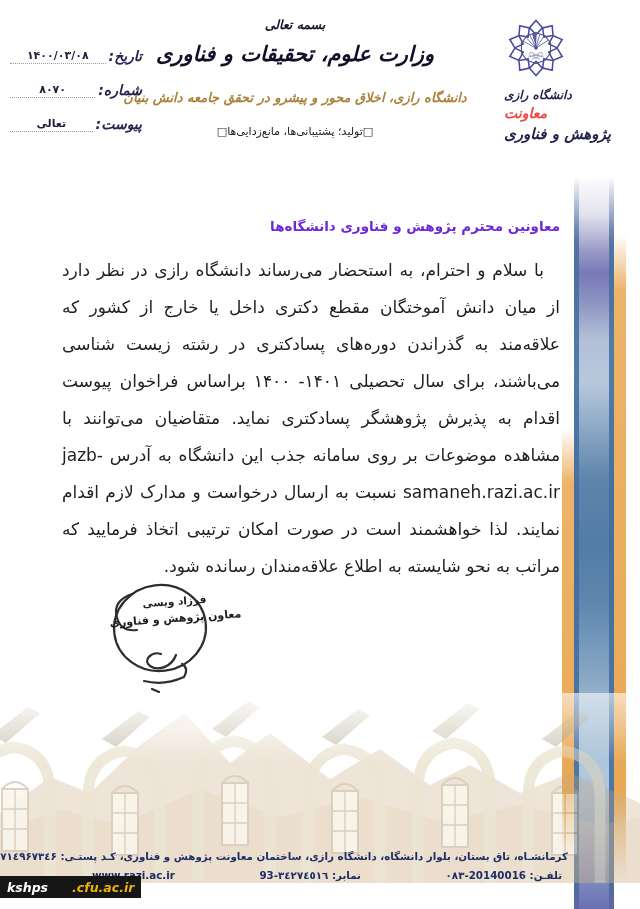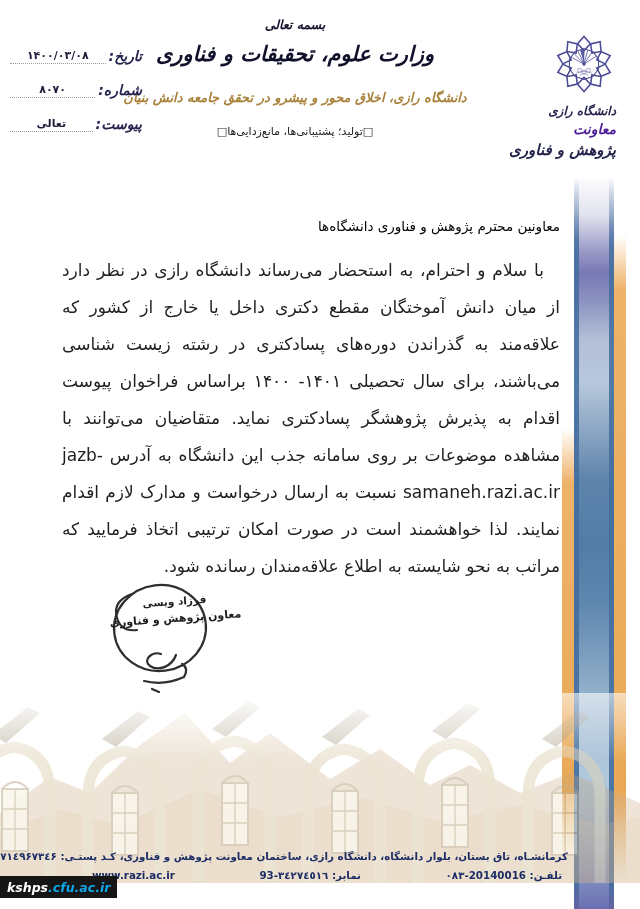--- a/index.html
+++ b/index.html
@@ -45,24 +45,24 @@
   }
   .meta-line {
     flex:1; position:relative; border-bottom:1px dotted #9a9a9a; height:16px;font-weight:bold;
   }
   .meta-value {
     position:absolute; bottom:1px; left:0; right:0;
     text-align:center; font-size:11px; color:#1c1c3a; white-space:nowrap;
   }
 
   
-  .logo-block { position:absolute; top:32px; right:24px; width:112px; text-align:right; }
+  .logo-block { position:absolute; top:16px; right:24px; width:112px; text-align:left; }
   .logo-block svg { display:inline-block; }
   .logo-line1 { font-size:12px; font-weight:bold; font-style:italic; color:#23234c; margin-top:4px; }
-  .logo-line2 { font-size:14px; font-weight:bold; font-style:italic; color:#4c1d95; margin-top:3px; }
+  .logo-line2 { font-size:14px; font-weight:bold; font-style:italic; color:#ef4444; margin-top:3px; }
   .logo-line3 { font-size:15px; font-weight:bold; font-style:italic; color:#23234c; margin-top:4px; }
 
   
   .bar-orange-right {
     position:absolute; right:14px; top:235px; height:645px; width:15px;
     background:linear-gradient(180deg, rgba(238,179,105,0) 0, #eeb369 55px, #e9a855 calc(100% - 90px), rgba(238,179,105,0) 100%);
   }
   .bar-orange-left {
     position:absolute; right:64px; top:428px; height:430px; width:14px;
     background:linear-gradient(180deg, rgba(238,179,105,0) 0, #eeb369 55px, #e9a855 calc(100% - 60px), rgba(238,179,105,0) 100%);
@@ -77,21 +77,21 @@
   }
   .bar-edge { position:absolute; top:0; height:100%; width:5px;
     background:linear-gradient(180deg, rgba(66,109,158,0) 0%, rgba(66,109,158,.85) 9%, rgba(66,109,158,.9) 96%, rgba(98,98,160,.9) 100%);
   }
   .bar-edge.left  { left:0; }
   .bar-edge.right { right:0; }
 
   
   .recipient {
     position:absolute; top:218px; right:80px;
-    font-size:13.5px; font-weight:normal; color:#000000;
+    font-size:13.5px; font-weight:bold; color:#6d28d9;
   }
   .letter-body {
     position:absolute; top:252px; right:80px; left:62px;
     direction:rtl; text-align:justify; text-indent:16px;
     font-size:17px; line-height:37px; color:#1f1f1f;
   }
 
   
   .sig-svg { position:absolute; left:102px; top:578px; width:150px; height:132px; }
   .sig-text {
@@ -115,21 +115,21 @@
   }
   .num { direction:ltr; unicode-bidi:isolate; }
   .addr-item { white-space:nowrap; }
 
   .watermark {
     position:absolute; left:0; top:876px; height:22px; min-width:106px;
     background:#161616; display:flex; align-items:center; padding:0 7px;
     direction:ltr; font-style:italic; font-weight:bold; font-size:12.5px;
   }
   .wm-white  { color:#ffffff; }
-  .wm-orange { color:#0ea5e9; }
+  .wm-orange { color:#eab308;margin-left:24px; }
 </style>
 </head>
 <body>
 
 <div class="page">
 
   <div class="bismillah">بسمه تعالی</div>
   <div class="ministry">وزارت علوم، تحقیقات و فناوری</div>
   <div class="gold-slogan">دانشگاه رازی، اخلاق محور و پیشرو در تحقق جامعه دانش بنیان</div>
   <div class="year-slogan">□تولید؛ پشتیبانی‌ها، مانع‌زدایی‌ها□</div>

